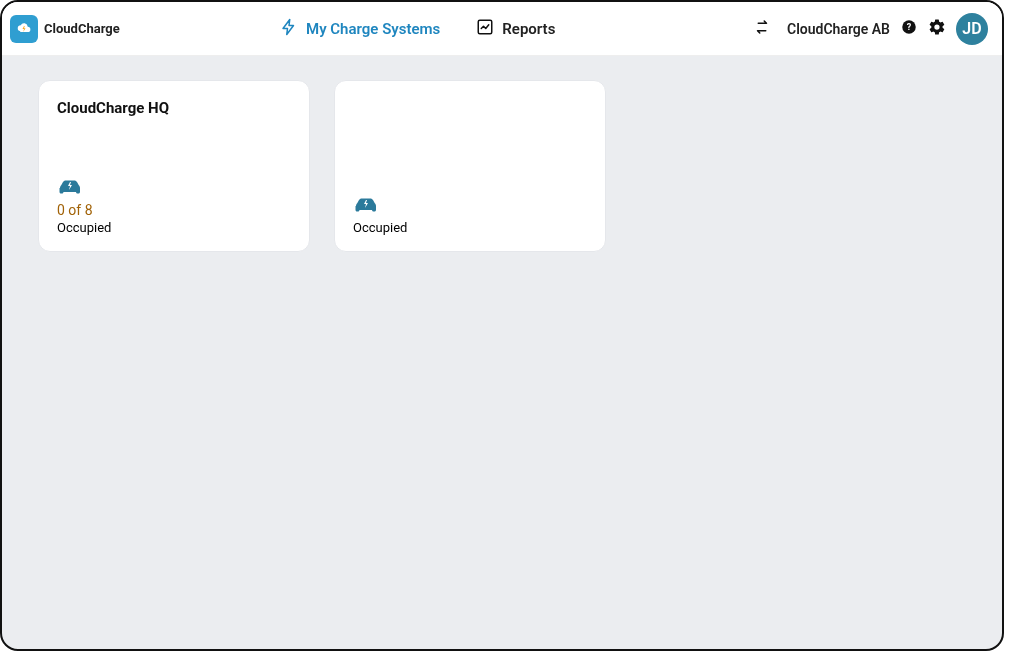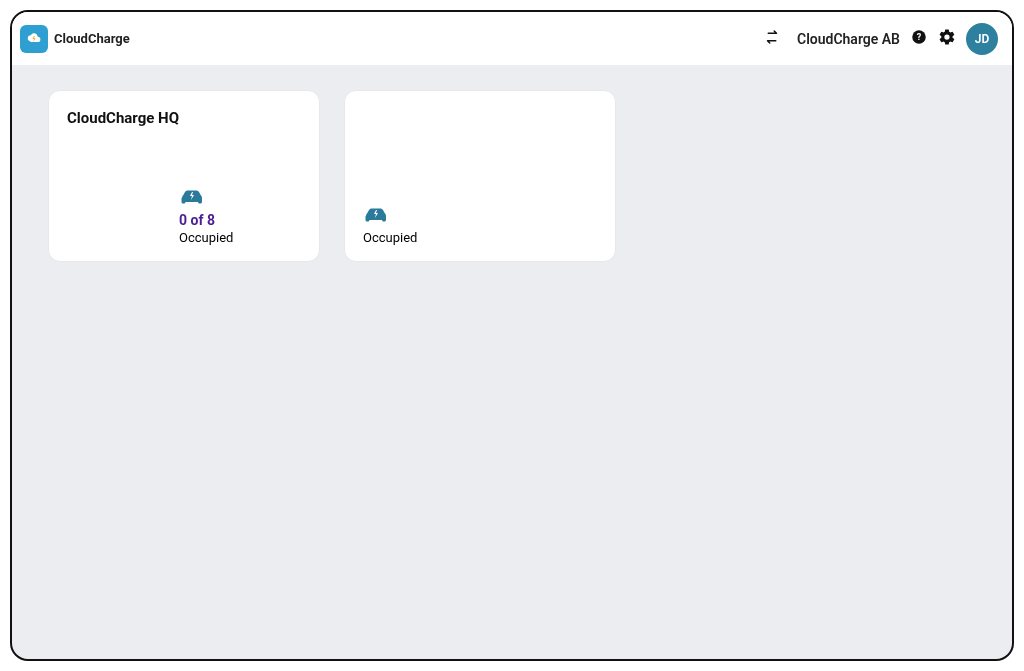--- a/index.html
+++ b/index.html
@@ -6,21 +6,20 @@
     body {
       font-family: -apple-system, BlinkMacSystemFont, "Segoe UI", Roboto, Helvetica, Arial, sans-serif;
       background: #fff;
       width: 1024px;
       height: 671px;
       overflow: hidden;
     }
     .window {
       width: 1004px;
       height: 651px;
-      margin: 10px;
       border: 2px solid #111;
       border-radius: 18px;
       background: #ebedf0;
       display: flex;
       flex-direction: column;
       overflow: hidden;
     }
     .header {
       background: #fff;
       height: 54px;
@@ -91,21 +90,21 @@
       justify-content: center;
       cursor: pointer;
       color: #111;
     }
     .avatar {
       width: 32px;
       height: 32px;
       border-radius: 50%;
       background: #2e819e;
       color: #fff;
-      font-size: 12px;
+      font-size: 16px;
       font-weight: 600;
       display: flex;
       align-items: center;
       justify-content: center;
       cursor: pointer;
     }
     .content {
       flex: 1;
       padding: 24px 36px;
       display: flex;
@@ -113,39 +112,39 @@
       align-items: flex-start;
     }
     .card {
       background: #fff;
       border: 1px solid #e5e7eb;
       border-radius: 12px;
       width: 272px;
       height: 172px;
       padding: 18px 18px 16px 18px;
       display: flex;
-      flex-direction: row;
+      flex-direction: column;
       cursor: pointer;
     }
     .card-title {
       font-size: 15px;
       font-weight: 700;
       color: #111;
     }
     .card-body { margin-top: auto; }
     .car-icon {
       width: 26px;
       height: 20px;
       margin-bottom: 6px;
       color: #2b7a9b;
     }
     .stat {
       font-size: 14px;
-      font-weight: 700;
-      color: #4c1d95;
+      font-weight: 400;
+      color: #a16207;
     }
     .stat-label {
       font-size: 13px;
       color: #000000;
       margin-top: 2px;
     }
   </style>
 </head>
 <body>
 
@@ -154,20 +153,39 @@
     <div class="brand">
       <div class="brand-logo">
         <svg viewBox="0 0 24 24" fill="none">
           <path d="M7 15a4 4 0 0 1 .6-7.95A5 5 0 0 1 17 9a3.5 3.5 0 0 1 0 7H7z" fill="#fff"></path>
           <path d="M12 8l-2 4h2l-1 4 3-5h-2l1-3z" fill="#f6a623"></path>
         </svg>
       </div>
       <span class="brand-name">CloudCharge</span>
     </div>
 
+    <div class="nav">
+      <div class="nav-item active">
+        <span>
+          <svg viewBox="0 0 24 24" fill="none" stroke="#1f86bf" stroke-width="2" stroke-linecap="round" stroke-linejoin="round">
+            <path d="M13 2 4 14h6l-1 8 9-12h-6l1-8z"></path>
+          </svg>
+        </span>
+        <span>My Charge Systems</span>
+      </div>
+      <div class="nav-item">
+        <span>
+          <svg viewBox="0 0 24 24" fill="none" stroke="#111" stroke-width="2" stroke-linecap="round" stroke-linejoin="round">
+            <rect x="3" y="3" width="18" height="18" rx="2"></rect>
+            <polyline points="7 14 10 11 13 14 17 9"></polyline>
+          </svg>
+        </span>
+        <span>Reports</span>
+      </div>
+    </div>
 
     <div class="spacer"></div>
 
     <div class="actions">
       <div class="org-switch">
         <span>
           <svg width="18" height="18" viewBox="0 0 24 24" fill="none" stroke="#111" stroke-width="2" stroke-linecap="round" stroke-linejoin="round">
             <path d="M7 7h11l-3-3"></path>
               <path d="M17 17H6l3 3"></path>
           </svg>

